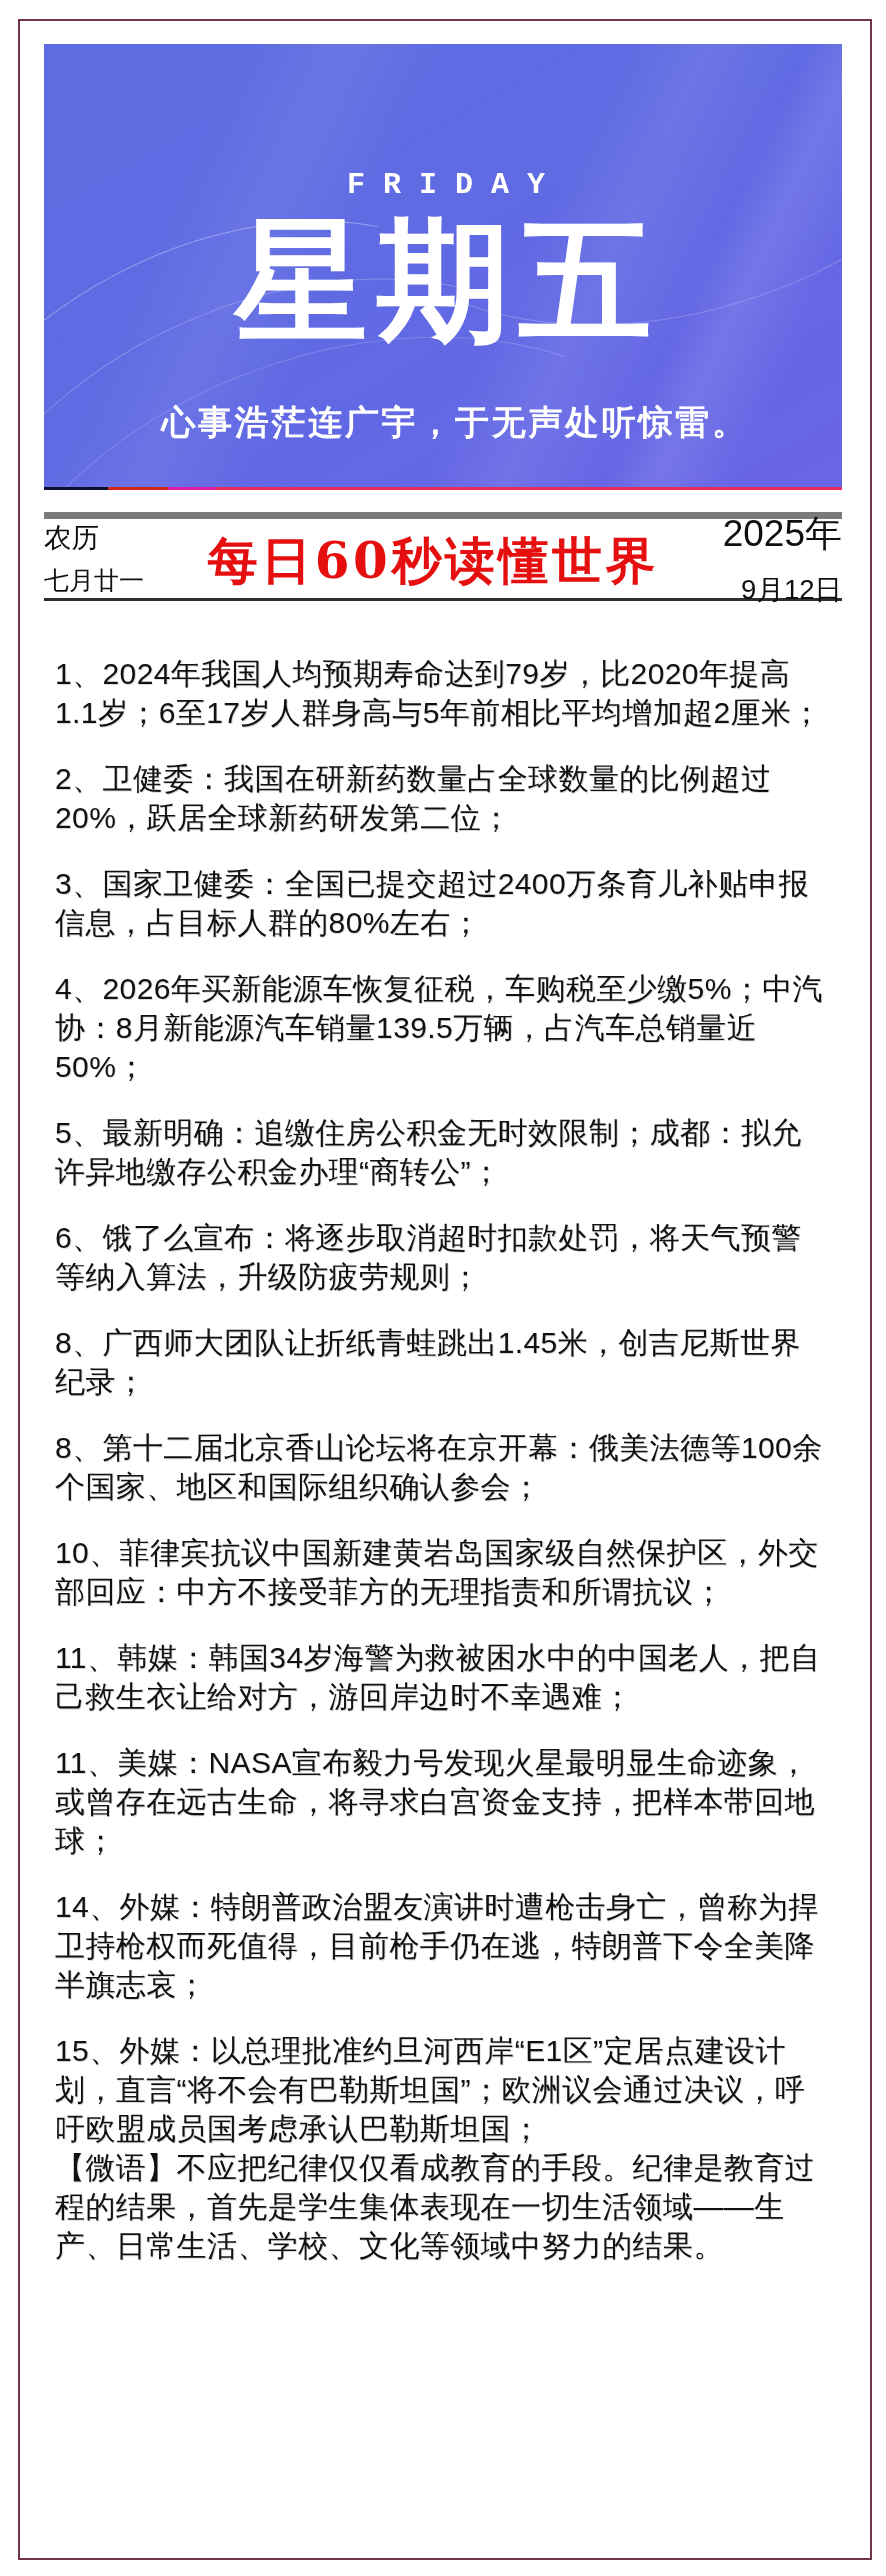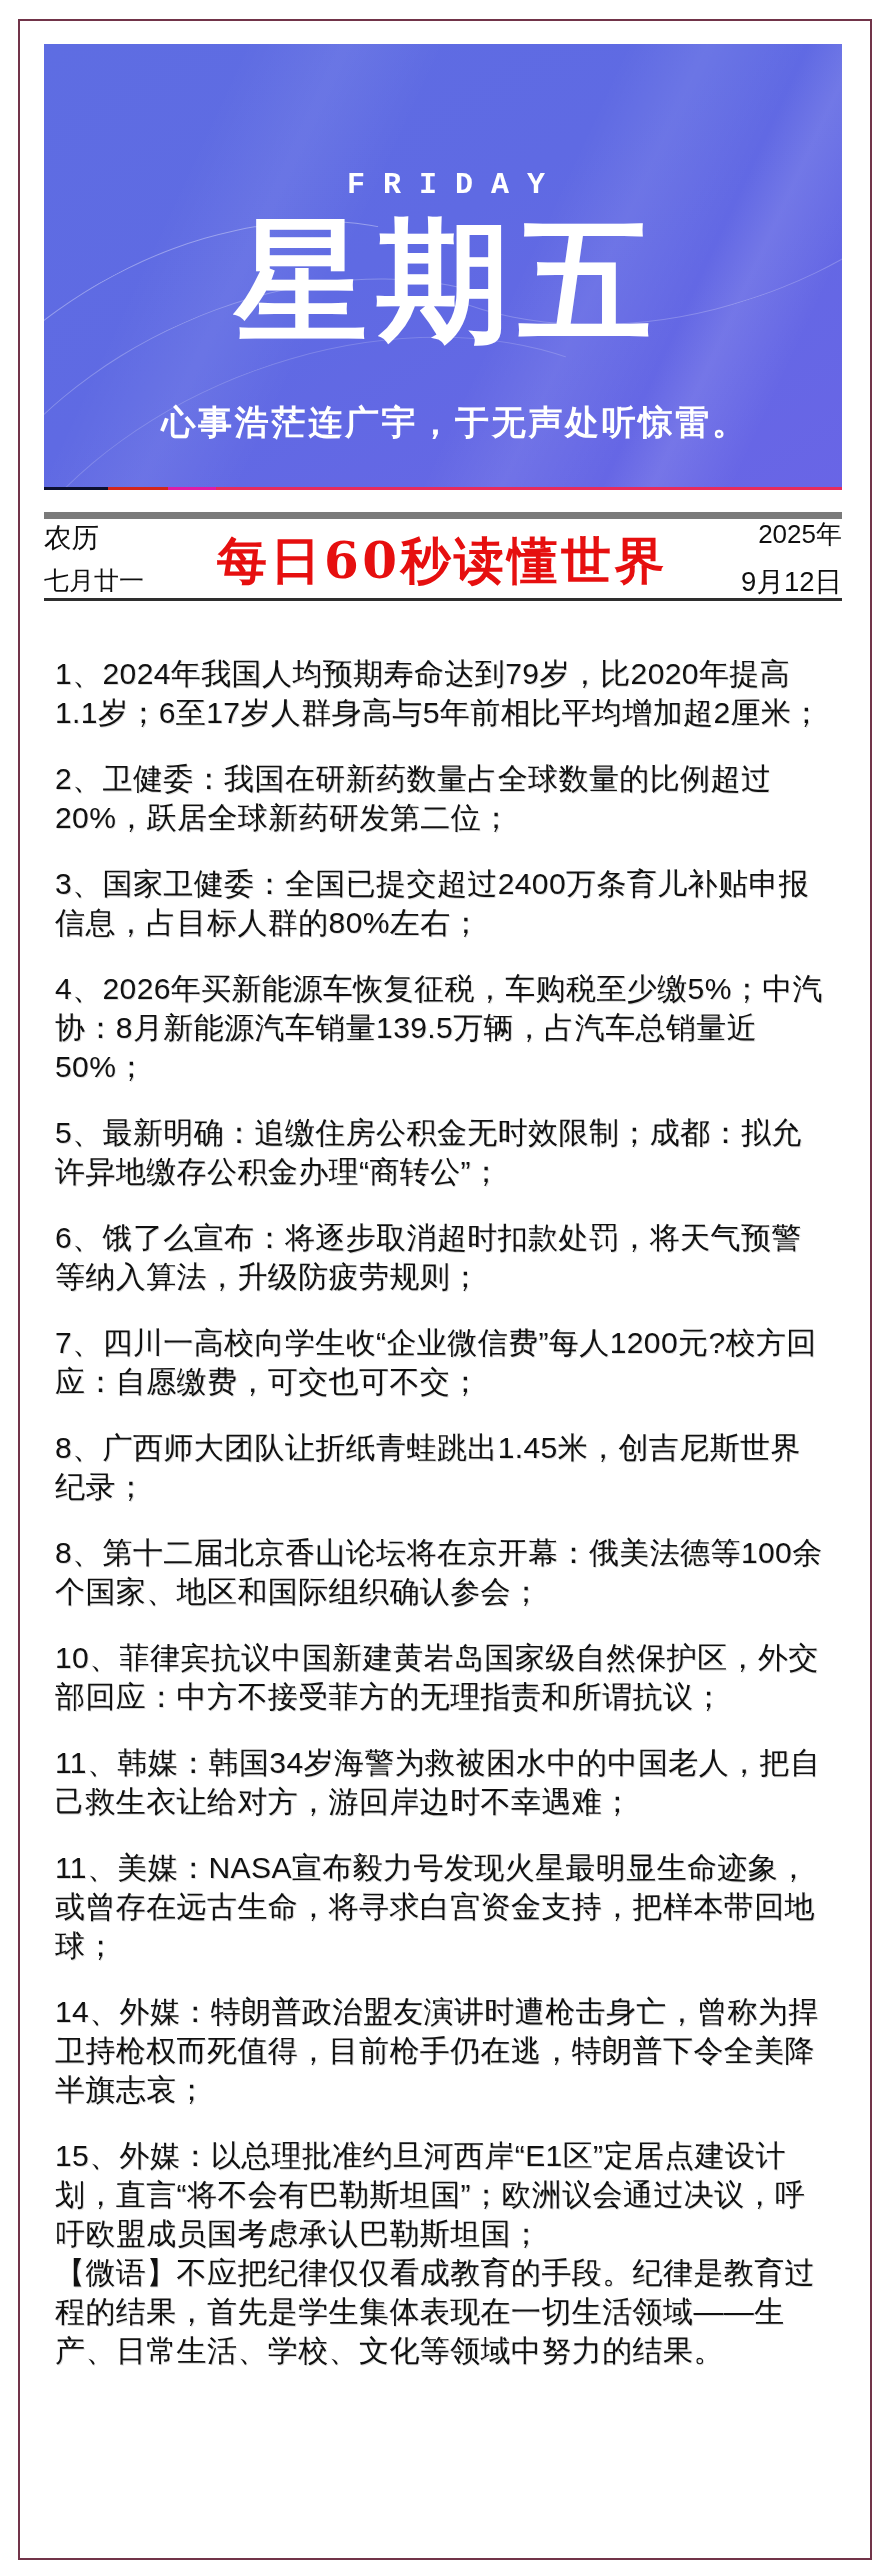--- a/index.html
+++ b/index.html
@@ -72,22 +72,22 @@
   .cal-col { display:flex; flex-direction:column; justify-content:center; gap:8px; }
   .cal-label { font-size:27.5px; }
   .lunar-date { font-size:25px; }
   .daily-title {
     font-family:"DejaVu Serif","Liberation Serif",serif;
     font-weight:bold; font-size:50px; color:#e60f0f; letter-spacing:3.5px;
     transform:translateY(2.7px); white-space:nowrap;
   }
   .year-col { display:flex; flex-direction:column; justify-content:center;
               gap:12.4px; text-align:right; }
-  .year-text { font-size:26px; }
-  .date-text { font-size:27.5px;text-align:center; }
+  .year-text { font-size:37px; }
+  .date-text { font-size:27.5px; }
   .thin-line { height:2.7px; background:#2e2e2e; }
 
   
   .news {
     position:absolute; left:55px; top:654px; width:787px;
     font-size:30px; line-height:39px; color:#111111; letter-spacing:0.4px;
     text-shadow:0.9px 0.9px 0 rgba(0,0,0,0.15);
   }
   .news p { margin:0 12px 27px 0; }
   .news p:last-child { margin-bottom:0; }
@@ -126,21 +126,20 @@
 </div>
 
 <div class="news">
   <div>
       <p>1、2024年我国人均预期寿命达到79岁，比2020年提高1.1岁；6至17岁人群身高与5年前相比平均增加超2厘米；</p>
       <p>2、卫健委：我国在研新药数量占全球数量的比例超过20%，跃居全球新药研发第二位；</p>
       <p>3、国家卫健委：全国已提交超过2400万条育儿补贴申报信息，占目标人群的80%左右；</p>
       <p>4、2026年买新能源车恢复征税，车购税至少缴5%；中汽协：8月新能源汽车销量139.5万辆，占汽车总销量近50%；</p>
       <p>5、最新明确：追缴住房公积金无时效限制；成都：拟允许异地缴存公积金办理“商转公”；</p>
       <p>6、饿了么宣布：将逐步取消超时扣款处罚，将天气预警等纳入算法，升级防疲劳规则；</p>
-      <p>7、四川一高校向学生收“企业微信费”每人1200元?校方回应：自愿缴费，可交也可不交；</p>
       <p>8、广西师大团队让折纸青蛙跳出1.45米，创吉尼斯世界纪录；</p>
       <p>8、第十二届北京香山论坛将在京开幕：俄美法德等100余个国家、地区和国际组织确认参会；</p>
       <p>10、菲律宾抗议中国新建黄岩岛国家级自然保护区，外交部回应：中方不接受菲方的无理指责和所谓抗议；</p>
       <p>11、韩媒：韩国34岁海警为救被困水中的中国老人，把自己救生衣让给对方，游回岸边时不幸遇难；</p>
       <p>11、美媒：NASA宣布毅力号发现火星最明显生命迹象，或曾存在远古生命，将寻求白宫资金支持，把样本带回地球；</p>
       <p>14、外媒：特朗普政治盟友演讲时遭枪击身亡，曾称为捍卫持枪权而死值得，目前枪手仍在逃，特朗普下令全美降半旗志哀；</p>
       <p>15、外媒：以总理批准约旦河西岸“E1区”定居点建设计划，直言“将不会有巴勒斯坦国”；欧洲议会通过决议，呼吁欧盟成员国考虑承认巴勒斯坦国；</p>
     </div>
   <p>【微语】不应把纪律仅仅看成教育的手段。纪律是教育过程的结果，首先是学生集体表现在一切生活领域——生产、日常生活、学校、文化等领域中努力的结果。</p>
 </div>

